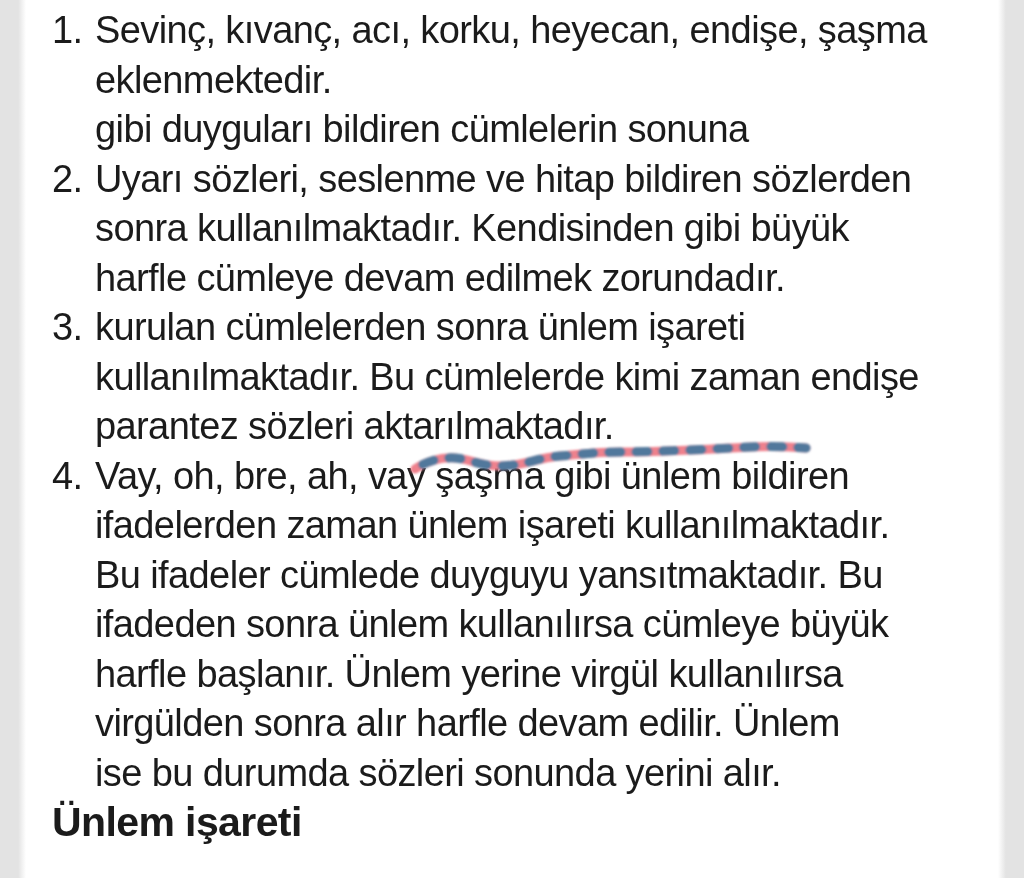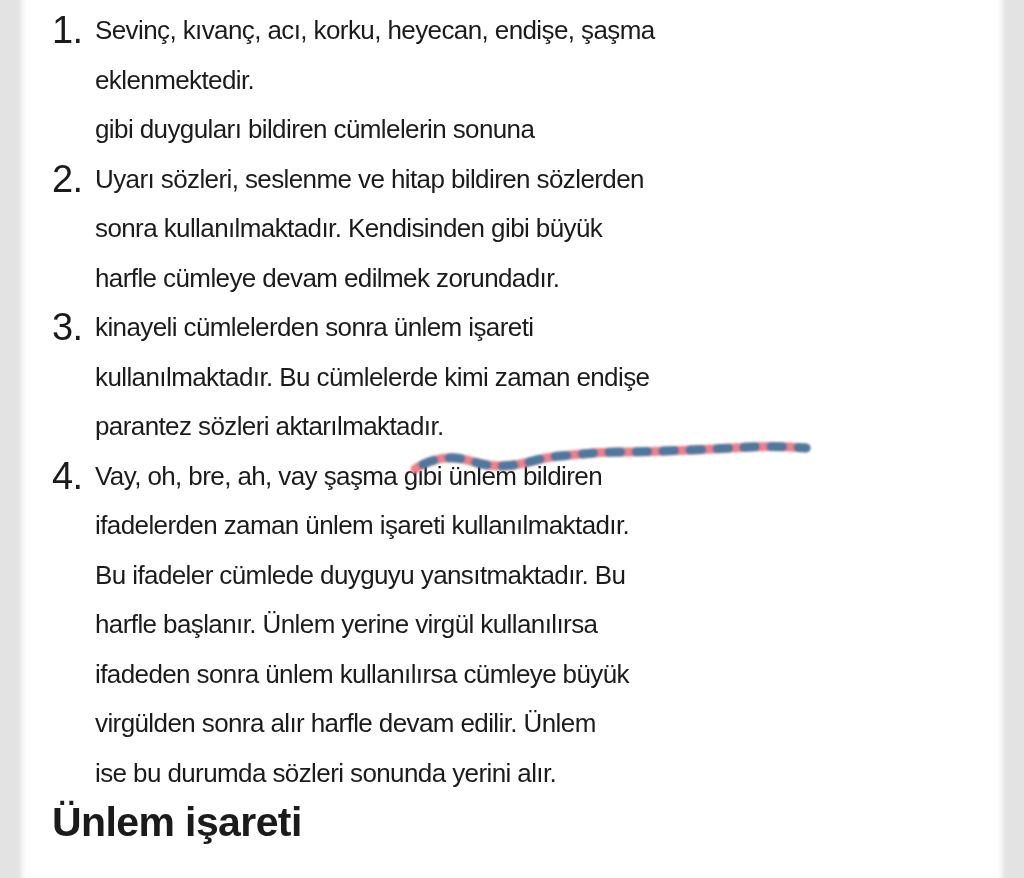--- a/index.html
+++ b/index.html
@@ -44,21 +44,21 @@
     width: 43px;
     font-size: 38px;
     line-height: 49.5px;
     letter-spacing: -0.6px;
   }
   .lines {
     flex: 1 1 auto;
     min-width: 0;
   }
   .line {
-    font-size: 26px;
+    font-size: 38px;
     line-height: 49.5px;
     letter-spacing: -0.6px;
     white-space: nowrap;
   }
   .cutoff-line {
     padding-left: 52px;
     font-size: 41px;
     font-weight: bold;
     line-height: 49.5px;
     letter-spacing: -0.6px;
@@ -95,34 +95,34 @@
     <div class="lines">
       <div class="line">Uyarı sözleri, seslenme ve hitap bildiren sözlerden</div>
       <div class="line">sonra kullanılmaktadır. Kendisinden gibi büyük</div>
       <div class="line">harfle cümleye devam edilmek zorundadır.</div>
     </div>
   </div>
 
   <div class="item">
     <div class="num">3.</div>
     <div class="lines">
-      <div class="line">kinayeli cümlelerden sonra ünlem işareti</div>
+      <div class="line">kurulan cümlelerden sonra ünlem işareti</div>
       <div class="line">kullanılmaktadır. Bu cümlelerde kimi zaman endişe</div>
       <div class="line">parantez sözleri aktarılmaktadır.</div>
     </div>
   </div>
 
   <div class="item">
     <div class="num">4.</div>
     <div class="lines">
       <div class="line">Vay, oh, bre, ah, vay şaşma gibi ünlem bildiren</div>
       <div class="line">ifadelerden zaman ünlem işareti kullanılmaktadır.</div>
       <div class="line">Bu ifadeler cümlede duyguyu yansıtmaktadır. Bu</div>
+      <div class="line">ifadeden sonra ünlem kullanılırsa cümleye büyük</div>
       <div class="line">harfle başlanır. Ünlem yerine virgül kullanılırsa</div>
-      <div class="line">ifadeden sonra ünlem kullanılırsa cümleye büyük</div>
       <div class="line">virgülden sonra alır harfle devam edilir. Ünlem</div>
       <div class="line">ise bu durumda sözleri sonunda yerini alır.</div>
     </div>
   </div>
 
   <div class="cutoff-line">Ünlem işareti</div>
 
 </div>
 
 <div class="squiggle-wrap">

